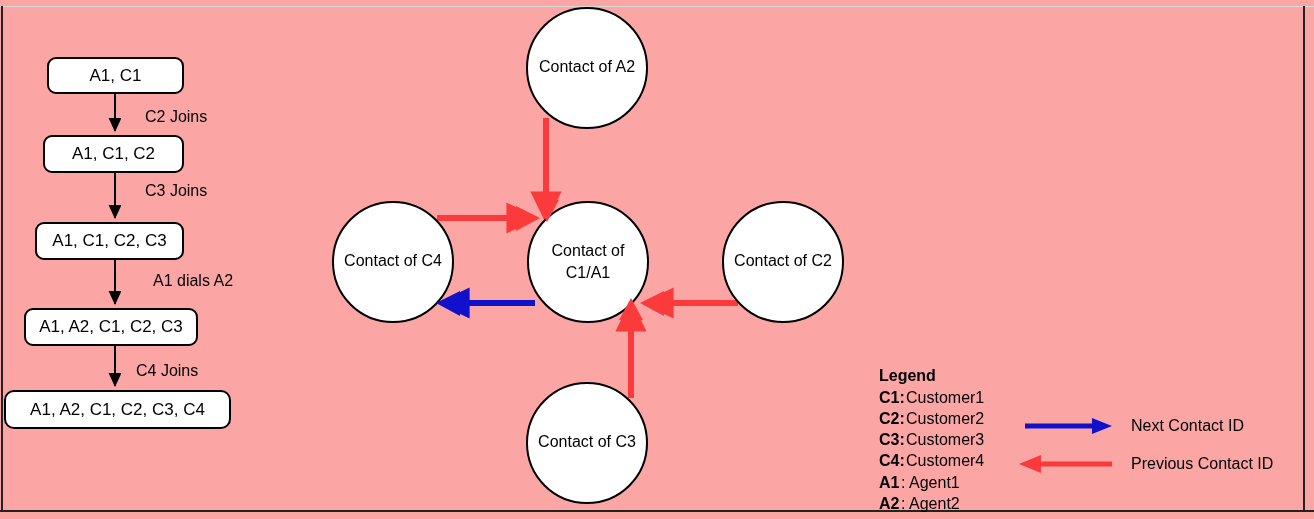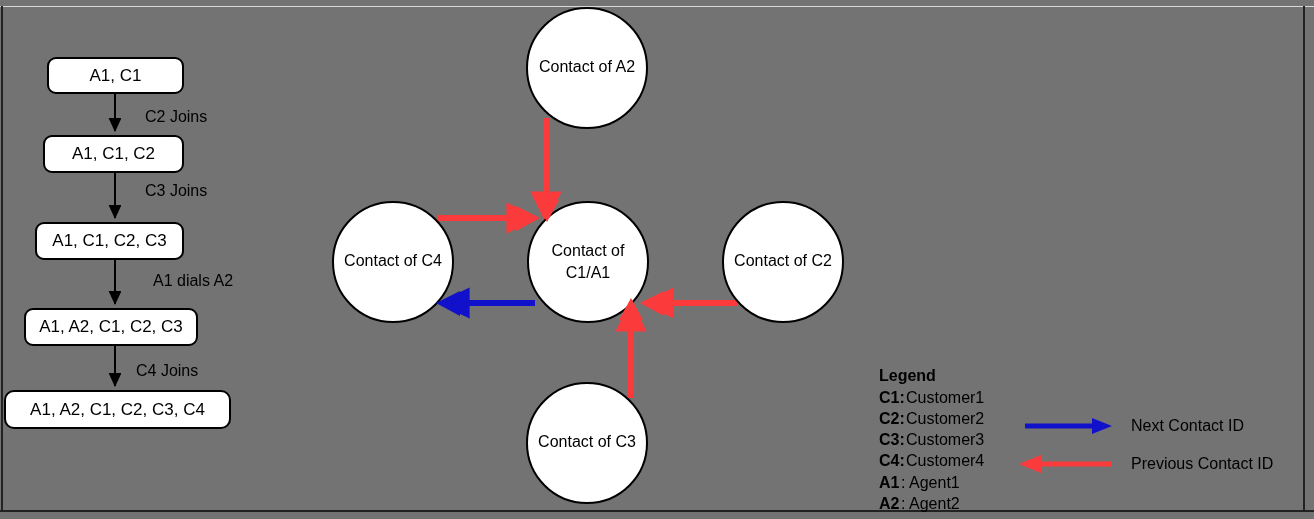--- a/index.html
+++ b/index.html
@@ -8,21 +8,21 @@
     padding: 0;
     background: #ffffff;
   }
   body {
     font-family: "Liberation Sans", sans-serif;
   }
   #canvas {
     position: relative;
     width: 1314px;
     height: 519px;
-    background: #737373;
+    background: #fca5a5;
     overflow: hidden;
     text-decoration: underline;
   }
   
   .frame-top, .frame-bottom, .frame-left, .frame-right {
     position: absolute;
     background: #222222;
   }
   .frame-top    { left: 0;    top: 6px;    width: 1314px; height: 1px; background:#d8d8d8;}
   .frame-bottom { left: 0;    top: 510px;  width: 1314px; height: 2px; }

